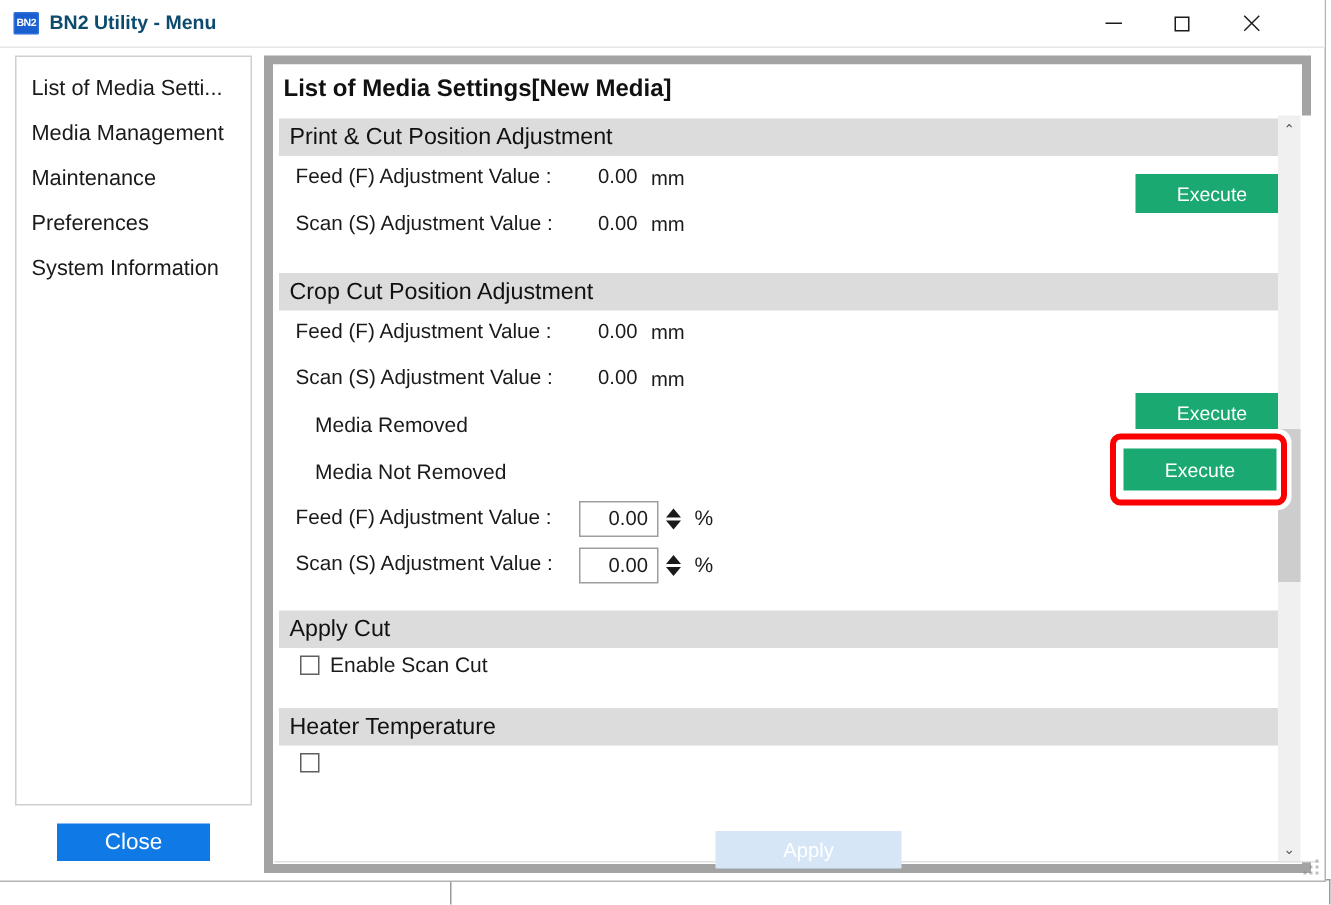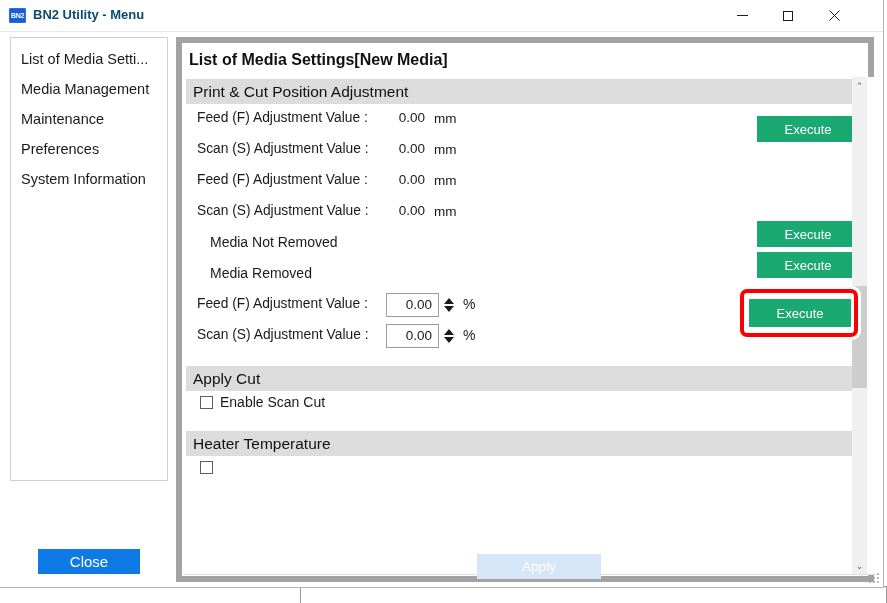--- a/index.html
+++ b/index.html
@@ -82,21 +82,21 @@
   #btn-min { right: 118px; }
   #btn-max { right: 72px; }
   #btn-close { right: 26px; }
   .minline { width: 11px; height: 1px; background: #1b1b1b; }
   .maxbox  { width: 10px; height: 10px; border: 1px solid #1b1b1b; }
 
   
   #sidebar {
     position: absolute;
     left: 10px; top: 37px;
-    width: 158px; height: 444px;
+    width: 158px; height: 500px;
     background: #ffffff;
     border: 1px solid #cfcfcf;
     padding-top: 6px;
   }
   .side-item {
     height: 30px;
     line-height: 30px;
     padding-left: 10px;
     font-size: 14.5px;
     color: #1a1a1a;
@@ -388,36 +388,37 @@
             <span class="unit">mm</span>
           </div>
           <div class="row">
             <span class="lbl">Scan (S) Adjustment Value :</span>
             <span class="val">0.00</span>
             <span class="unit">mm</span>
           </div>
           <div class="exec-btn" style="left:571px; top:12px;">Execute</div>
         </div>
 
+        <div class="group-header" style="margin-top:16px;">Crop Cut Position Adjustment</div>
         <div style="position:relative;">
           <div class="row">
             <span class="lbl">Feed (F) Adjustment Value :</span>
             <span class="val">0.00</span>
             <span class="unit">mm</span>
           </div>
           <div class="row">
             <span class="lbl">Scan (S) Adjustment Value :</span>
             <span class="val">0.00</span>
             <span class="unit">mm</span>
           </div>
           <div class="row">
+            <span class="lbl indent">Media Removed</span>
+          </div>
+          <div class="row">
             <span class="lbl indent">Media Not Removed</span>
-          </div>
-          <div class="row">
-            <span class="lbl indent">Media Removed</span>
           </div>
           <div class="exec-btn" style="left:571px; top:55px;">Execute</div>
           <div class="exec-btn" style="left:571px; top:86px;">Execute</div>
         </div>
 
         <div style="position:relative;">
           <div class="row">
             <span class="lbl">Feed (F) Adjustment Value :</span>
             <span class="spin-wrap">
               <span class="sv">0.00</span>

